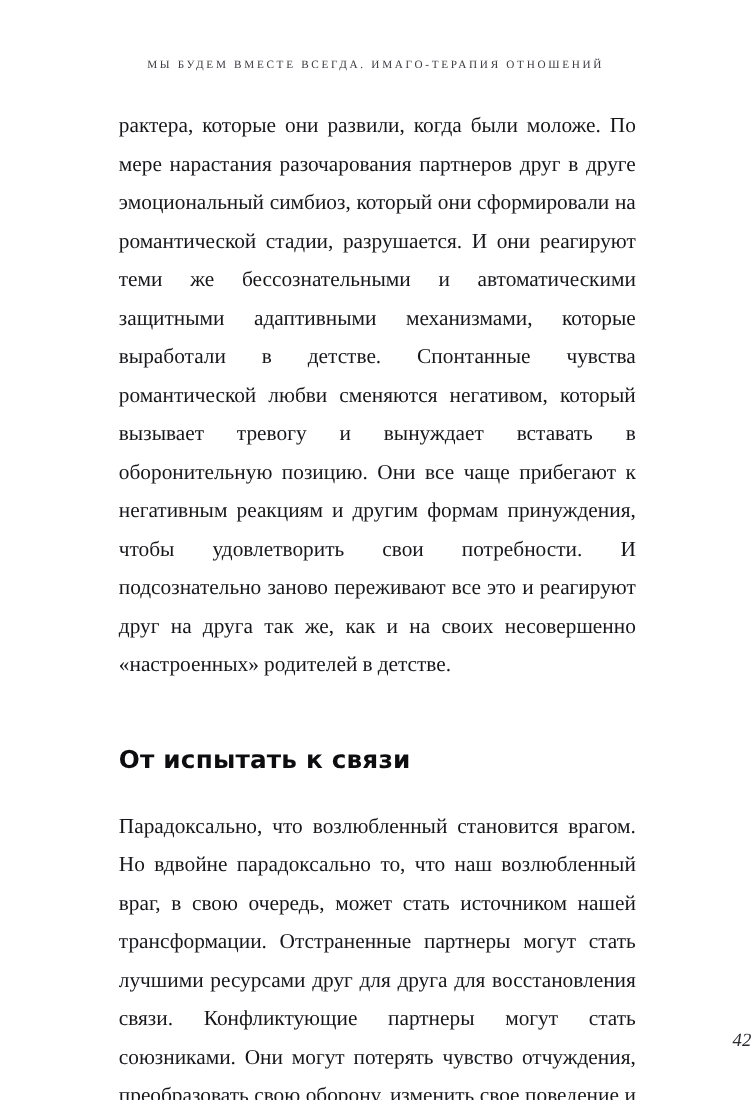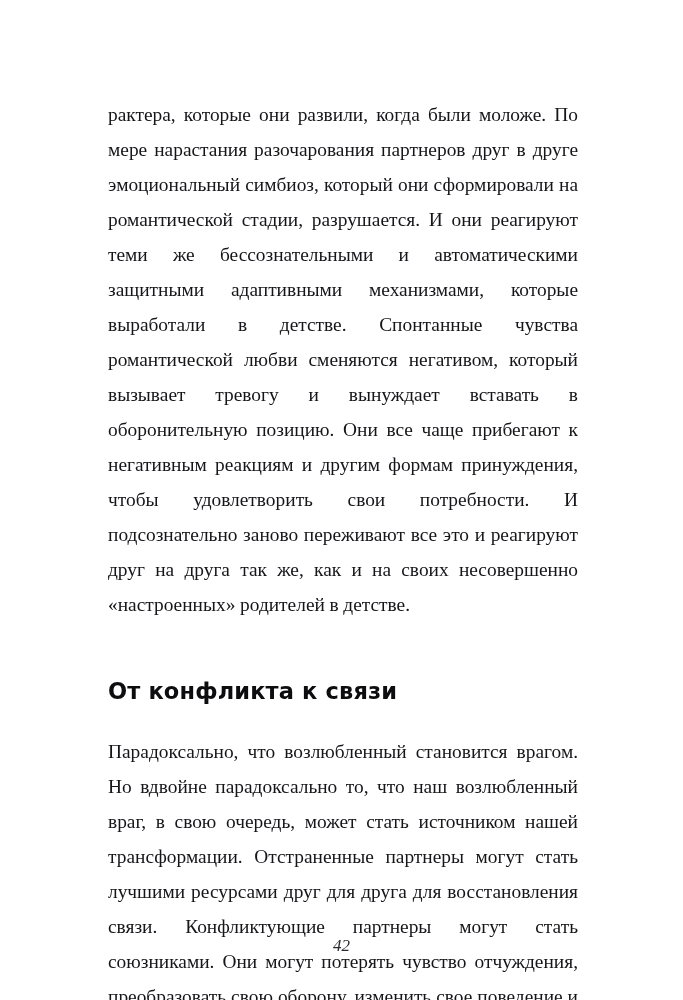--- a/index.html
+++ b/index.html
@@ -68,40 +68,41 @@
 
   .gap-before-heading { height: 56px; }
   .gap-after-heading  { height: 29px; }
 
   
   .folio {
     position: absolute;
     bottom: 44px;
     left: 0;
     width: 683px;
-    text-align: center;
+    text-align: right;
     font-family: "Liberation Serif", "DejaVu Serif", serif;
     font-style: italic;
     font-size: 17px;
     color: #2b2b30;
   }
 </style>
 </head>
 <body>
 
 <div class="page">
 
+  <div class="running-head">Мы будем вместе всегда. Имаго-терапия отношений</div>
 
   <div class="content">
 
     <p class="body-text">рактера, которые они развили, когда были моложе. По мере нарастания разочарования партнеров друг в друге эмоциональный симбиоз, который они сформировали на романтической стадии, разрушается. И они реагируют теми же бессознательными и автоматическими защитными адаптивными механизмами, которые выработали в детстве. Спонтанные чувства романтической любви сменяются негативом, который вызывает тревогу и вынуждает вставать в оборонительную позицию. Они все чаще прибегают к негативным реакциям и другим формам принуждения, чтобы удовлетворить свои потребности. И подсознательно заново переживают все это и реагируют друг на друга так же, как и на своих несовершенно «настроенных» родителей в детстве.</p>
 
     <div class="gap-before-heading"></div>
 
-    <h2 class="section-heading">От конфликта к связи</h2>
+    <h2 class="section-heading">От испытать к связи</h2>
 
     <div class="gap-after-heading"></div>
 
     <p class="body-text">Парадоксально, что возлюбленный становится врагом. Но вдвойне парадоксально то, что наш возлюбленный враг, в свою очередь, может стать источником нашей трансформации. Отстраненные партнеры могут стать лучшими ресурсами друг для друга для восстановления связи. Конфликтующие партнеры могут стать союзниками. Они могут потерять чувство отчуждения, преобразовать свою оборону, изменить свое поведение и заново испытать безопасность, которая восстановит связь и любовь. Фактически в имаго-терапии мы говорим, что бессознательная цель брака — поставить финальную точку детству и продолжить жить своей лучшей жизнью.</p>
 
   </div>
 
   <div class="folio">42</div>
 
 </div>

